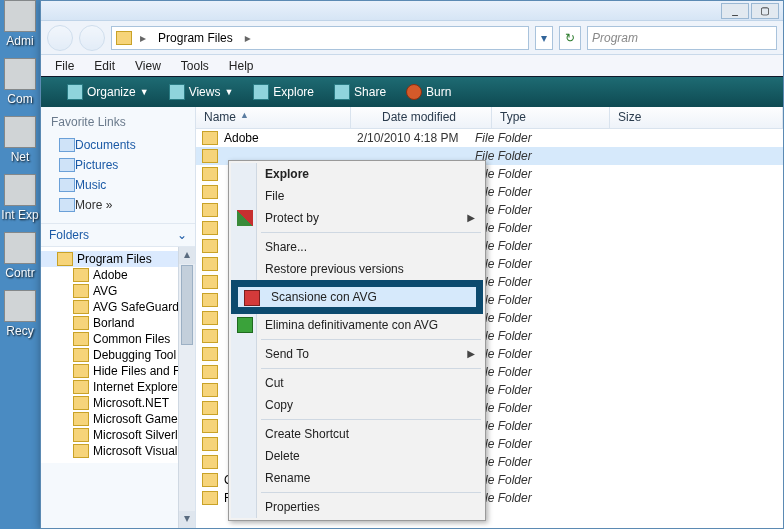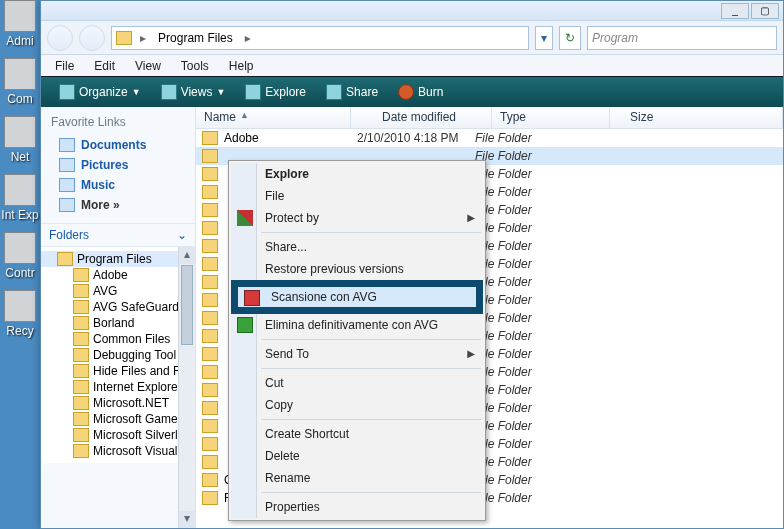--- a/index.html
+++ b/index.html
@@ -27,31 +27,31 @@
   .breadcrumb .folder-glyph{width:16px;height:14px;background:#f6d47a;border:1px solid #c9a227;}
   .breadcrumb span{padding:0 4px;}
   .breadcrumb .sep{color:#666;}
   .bc-drop{width:18px;height:24px;border:1px solid #a9c3dc;background:#fff;text-align:center;line-height:22px;color:#32659a;}
   .refresh{width:22px;height:24px;border:1px solid #a9c3dc;background:#fff;text-align:center;line-height:22px;color:#2a7a2a;}
   .search{width:190px;height:24px;border:1px solid #a9c3dc;background:#fff;display:flex;align-items:center;padding:0 4px;color:#888;font-style:italic;}
 
   .menubar{height:22px;background:#f4f6fb;display:flex;align-items:center;padding:0 6px;gap:4px;border-bottom:1px solid #0f172a;}
   .menubar span{padding:2px 8px;color:#222;}
 
-  .toolbar{height:30px;background:linear-gradient(#1e6b73,#0e4a52);display:flex;align-items:center;padding:0 12px;color:#fff;gap:8px;}
+  .toolbar{height:30px;background:linear-gradient(#1e6b73,#0e4a52);display:flex;align-items:center;padding:0 20px;color:#fff;gap:8px;}
   .tbtn{display:flex;align-items:center;gap:4px;padding:2px 6px;}
   .tbtn .ticon{width:16px;height:16px;background:#8fd4dc;border:1px solid #2a7c84;}
   .tbtn .carat{font-size:9px;}
 
   .body{flex:1;display:flex;overflow:hidden;}
 
   .sidebar{width:155px;border-right:1px solid #d9e3ee;display:flex;flex-direction:column;background:#f5f9fd;}
   .favlinks{padding:8px 10px;border-bottom:1px solid #e0e8f1;}
   .favlinks h4{color:#6a7a8c;font-weight:normal;font-size:12px;margin-bottom:6px;}
-  .fav{display:flex;align-items:center;gap:6px;padding:3px 0 3px 8px;color:#1b5aa6;font-weight:bold;}
+  .fav{display:flex;align-items:center;padding:3px 0 3px 8px;color:#1b5aa6;}
   .fav .ficon{width:16px;height:14px;background:#cfe3f8;border:1px solid #6aa0d8;}
   .fav.more{color:#333;}
   .folders-hdr{display:flex;justify-content:space-between;align-items:center;padding:4px 8px;color:#1b5aa6;border-bottom:1px solid #e0e8f1;}
   .folders-hdr .chev{color:#1b5aa6;}
   .tree{flex:1;overflow:hidden;padding:4px 0;background:#fff;}
   .tree-row{display:flex;align-items:center;gap:4px;padding:1px 0 1px 8px;white-space:nowrap;}
   .tree-row.lvl1{padding-left:16px;}
   .tree-row.lvl2{padding-left:32px;}
   .tree-row .tfolder{width:16px;height:14px;background:#f6d47a;border:1px solid #c9a227;}
   .tree-row.sel{background:#dbeafe;}
@@ -59,21 +59,21 @@
   .tree-wrap{position:relative;flex:1;overflow:hidden;}
   .tree-thumb{position:absolute;left:2px;right:2px;top:4px;height:80px;background:#c3cfdb;border:1px solid #9cb0c4;}
   .tree-arrow{position:absolute;left:0;right:0;height:17px;text-align:center;line-height:15px;color:#5a6c80;background:#dfe6ee;}
 
   .main{flex:1;display:flex;flex-direction:column;background:#fff;position:relative;}
   .cols{height:22px;display:flex;border-bottom:1px solid #d9e3ee;background:linear-gradient(#fdfdfe,#eef3f9);}
   .col{padding:3px 8px;border-right:1px solid #d9e3ee;color:#2a3b4d;display:flex;gap:4px;}
   .col.name{width:155px;}
   .col.date{width:118px;margin-left:23px;}
   .col.type{width:118px;}
-  .col.size{flex:1;margin-left:12px;}
+  .col.size{flex:1;}
   .sortglyph{color:#5a7ca0;font-size:9px;}
 
   .filelist{flex:1;overflow:hidden;}
   .row{display:flex;align-items:center;height:18px;padding-left:6px;}
   .row.sel{background:#d6e9fb;}
   .row .fficon{width:16px;height:14px;background:#f6d47a;border:1px solid #c9a227;margin-right:6px;}
   .row .c-name{width:133px;white-space:nowrap;overflow:hidden;}
   .row .c-date{width:118px;white-space:nowrap;color:#333;}
   .row .c-type{width:118px;white-space:nowrap;color:#333;font-style:italic;}
 

